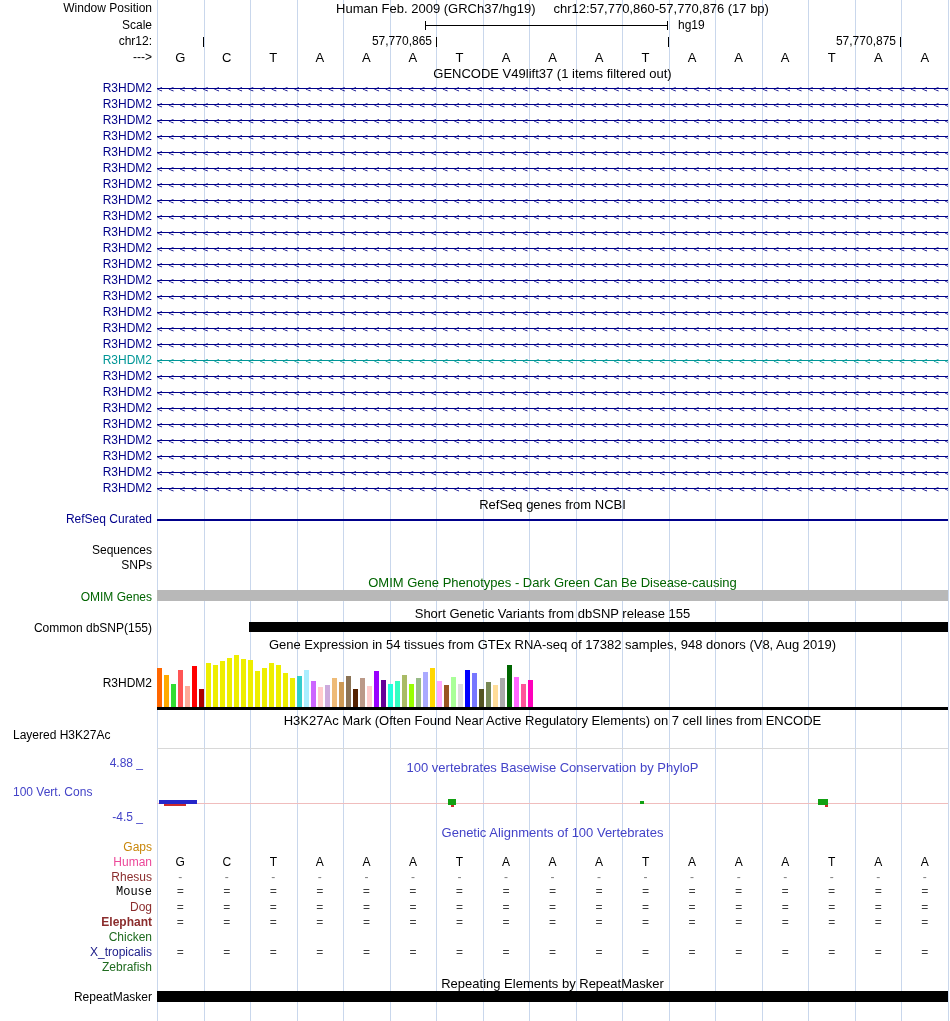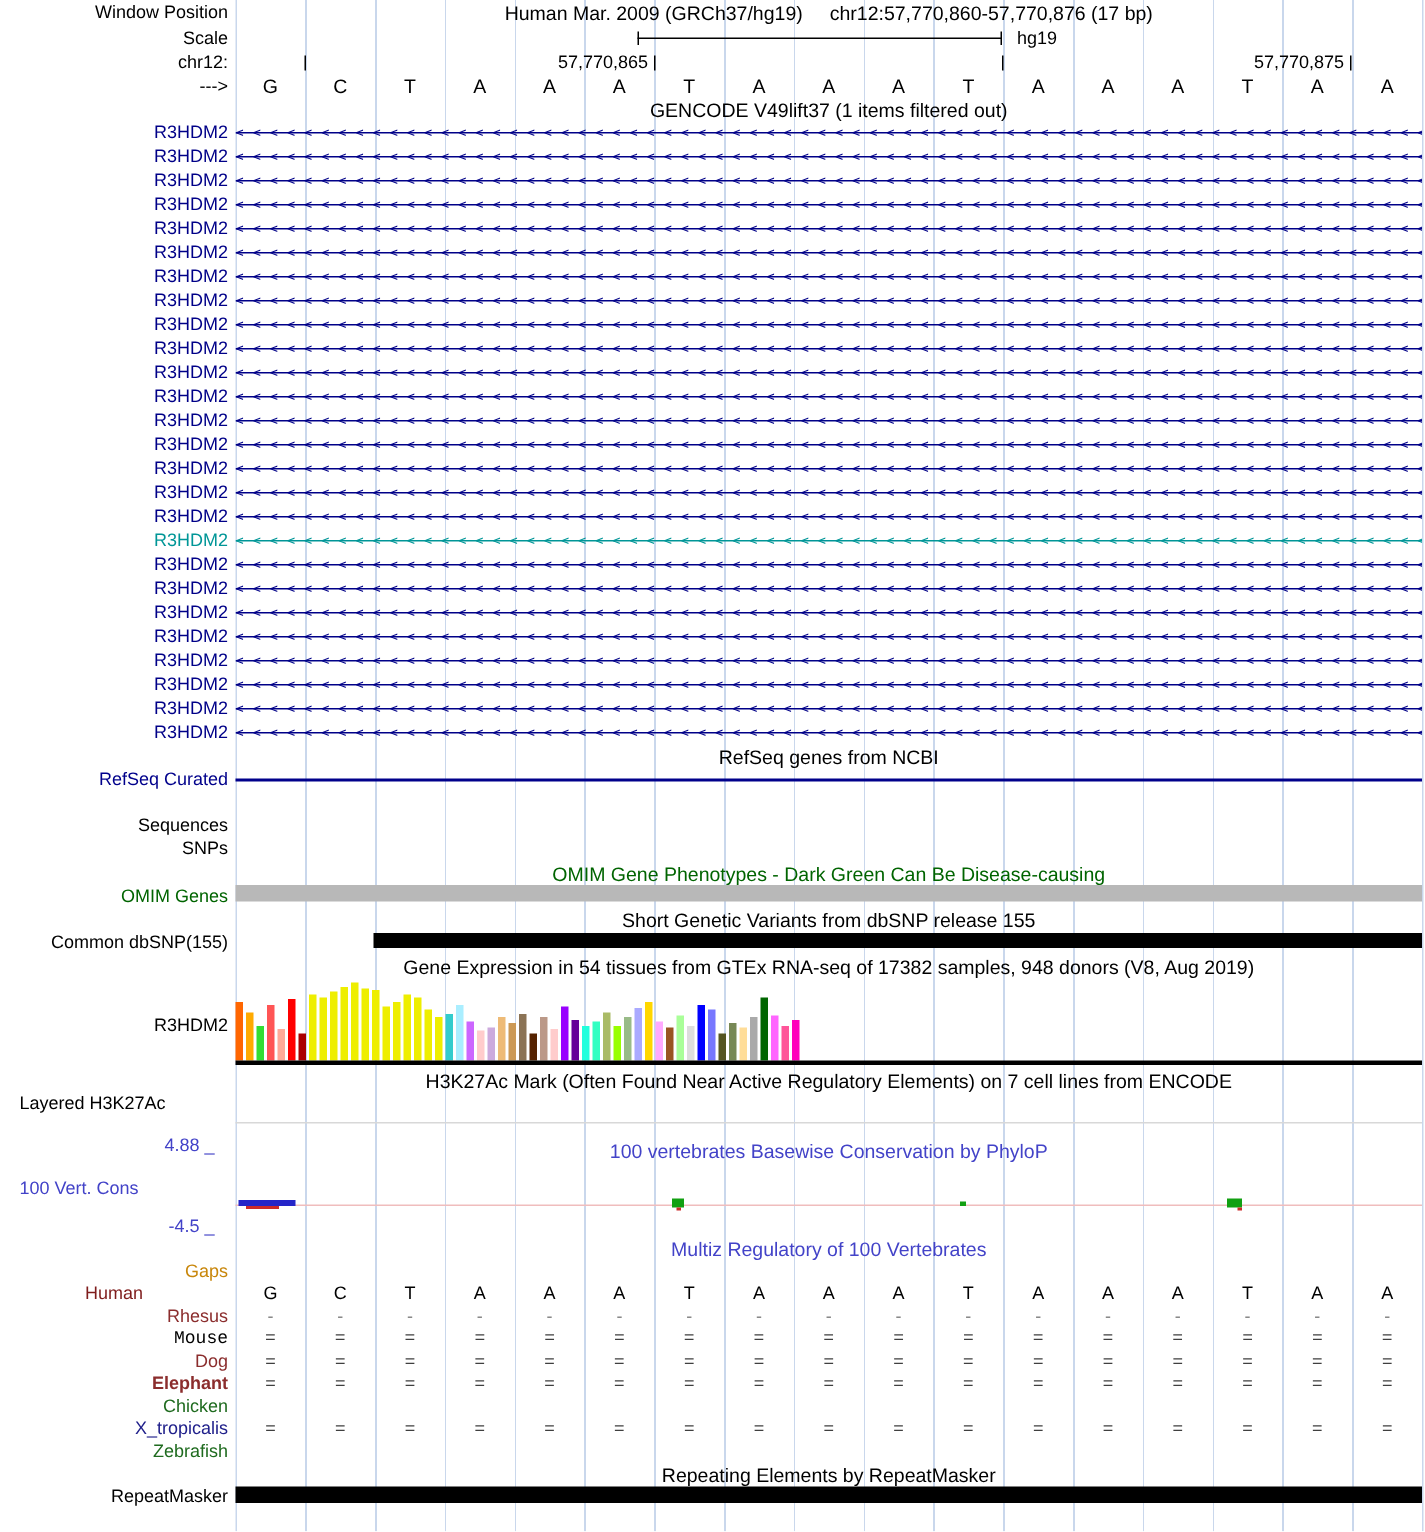--- a/index.html
+++ b/index.html
@@ -42,21 +42,21 @@
 </style>
 </head>
 <body>
 
 <div class="page">
   <div class="gridlines"></div>
 
   <div class="row" style="top:1px">
     <span class="lbl">Window Position</span>
     <div class="ctitle">
-      <span>Human Mar. 2009 (GRCh37/hg19)</span><span class="gap2">chr12:57,770,860-57,770,876 (17 bp)</span>
+      <span>Human Feb. 2009 (GRCh37/hg19)</span><span class="gap2">chr12:57,770,860-57,770,876 (17 bp)</span>
     </div>
   </div>
 
   <div class="row" style="top:18px">
     <span class="lbl">Scale</span>
     <div class="scalebar"></div>
     <span class="scale-genome">hg19</span>
   </div>
 
   <div class="row" id="ruler-row" style="top:34px">
@@ -300,27 +300,27 @@
       <div class="cmark" style="left: 159px; top: 7px; width: 38px; height: 4px; background: rgb(37, 37, 200);"></div>
       <div class="cmark" style="left: 164px; top: 11px; width: 22px; height: 2px; background: rgb(204, 42, 42);"></div>
       <div class="cmark" style="left: 448px; top: 6px; width: 8px; height: 6px; background: rgb(18, 160, 18);"></div>
       <div class="cmark" style="left: 451px; top: 12px; width: 3px; height: 2px; background: rgb(204, 42, 42);"></div>
       <div class="cmark" style="left: 640px; top: 8px; width: 4px; height: 3px; background: rgb(18, 160, 18);"></div>
       <div class="cmark" style="left: 818px; top: 6px; width: 10px; height: 6px; background: rgb(18, 160, 18);"></div>
       <div class="cmark" style="left: 825px; top: 12px; width: 3px; height: 2px; background: rgb(204, 42, 42);"></div>
     </div>
   <span class="lbl num blue" style="top:810px">-4.5 _</span>
 
-  <div class="ctitle blue" style="top:825px">Multiz Regulatory of 100 Vertebrates</div>
+  <div class="ctitle blue" style="top:825px">Genetic Alignments of 100 Vertebrates</div>
   <div class="row" style="top:840px">
     <span class="lbl orange">Gaps</span>
   </div>
   <div id="multiz-rows" style="position:absolute;top:855px;left:0;right:0;height:120px;z-index:2">
       <div class="mrow" style="top: 0px;">
-        <span class="lbl" style="color: #7f1d1d; text-align: center;">Human</span>
+        <span class="lbl" style="color: #ec4899;">Human</span>
         <div class="cells mcells" style="color: rgb(0, 0, 0);">
           <span class="cell">G</span>
           <span class="cell">C</span>
           <span class="cell">T</span>
           <span class="cell">A</span>
           <span class="cell">A</span>
           <span class="cell">A</span>
           <span class="cell">T</span>
           <span class="cell">A</span>
           <span class="cell">A</span>

